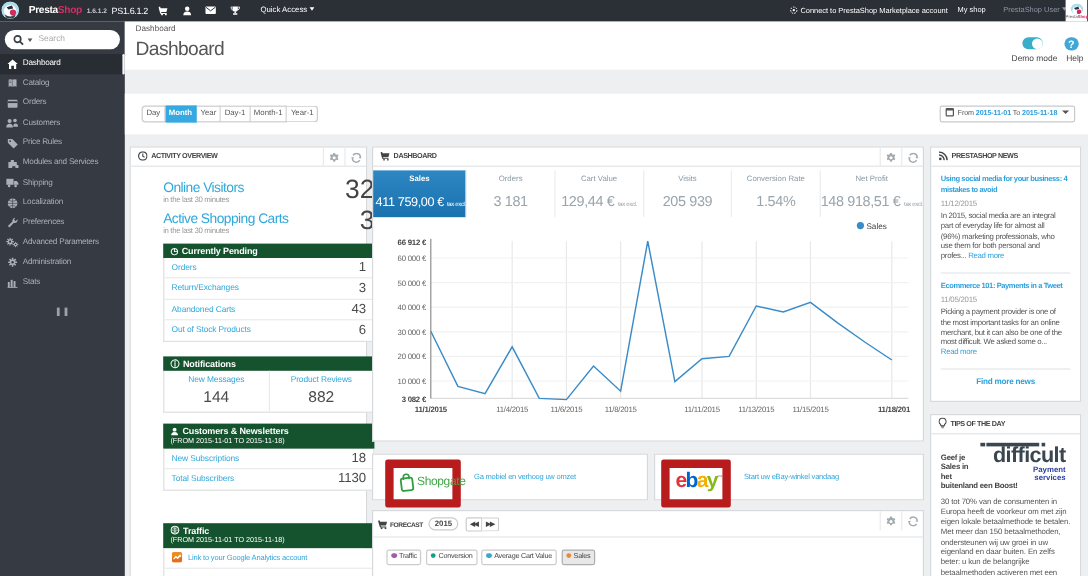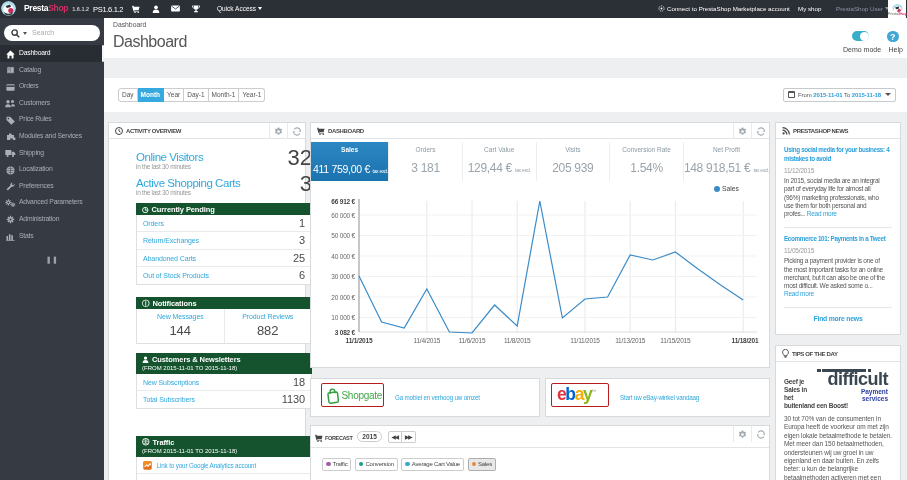--- a/index.html
+++ b/index.html
@@ -95,21 +95,21 @@
 .kpi .kv { font-size:12px; color:#9aa4ab; margin-top:8px; letter-spacing:-0.3px; white-space:nowrap; overflow:hidden; }
 .kpi .kv .tax { font-size:5px; }
 .kpi.sel { background:linear-gradient(180deg,#2d87c3,#1a72af); }
 .kpi.sel .kl { color:#fff; font-weight:bold; }
 .kpi.sel .kv { color:#fff; font-size:10.5px; text-align:left; padding-left:2px; letter-spacing:-0.3px; margin-top:9.5px; }
 
 
 .mcard { position:absolute; background:#fff; border:1px solid #d7dadd; }
 #shopgate-card { left:310px; top:378px; width:230px; height:39px; }
 #ebay-card { left:545px; top:378px; width:225px; height:39px; }
-.logo-box { position:absolute; top:4px; height:24px; background:#fff; border:1px solid #b91c1c; border-radius:2px; }
+.logo-box { position:absolute; top:4px; height:40px; background:#fff; border:7px solid #b91c1c; border-radius:2px; }
 .mlink { position:absolute; font-size:6.3px; letter-spacing:-0.2px; color:#31a8dc; }
 
 
 #forecast { left:310px; top:425px; width:460px; height:80px; }
 .fbtn { position:relative; display:inline-block; height:13px; line-height:11px; border:1px solid #ccc; border-radius:2px; background:#fff; font-size:6px; color:#444; padding:0 3px; margin-right:3.5px; letter-spacing:-0.2px; }
 .fbtn .dot { display:inline-block; width:4.5px; height:4.5px; border-radius:50%; margin-right:2px; vertical-align:-0.5px; }
 .fbtn.on { background:#e8e8e8; border-color:#adadad; }
 
 
 #news { left:775px; top:122px; width:126px; height:213px; }
@@ -319,21 +319,21 @@
             </svg></span></div>
     </div>
     <div class="sec big-line" style="top:24px"><span class="bl">Online Visitors</span><span class="bn">32</span></div>
     <div class="sec sub" style="top:40px">in the last 30 minutes</div>
     <div class="sec big-line" style="top:50px"><span class="bl">Active Shopping Carts</span><span class="bn">3</span></div>
     <div class="sec sub" style="top:65.5px">in the last 30 minutes</div>
     <div class="sec bluehead" style="top:80px"><span style="margin-right:3px">◷</span>Currently Pending</div>
     <div class="sec ltable" style="top:92px">
       <div class="lrow">Orders<span class="val">1</span></div>
       <div class="lrow">Return/Exchanges<span class="val">3</span></div>
-      <div class="lrow">Abandoned Carts<span class="val">25</span></div>
+      <div class="lrow">Abandoned Carts<span class="val">43</span></div>
       <div class="lrow">Out of Stock Products<span class="val">6</span></div>
     </div>
     <div class="sec bluehead" style="top:173.5px"><span style="margin-right:3px">ⓘ</span>Notifications</div>
     <div class="sec twocol" style="top:185.5px">
       <div class="cell">
           <div class="cl">New Messages</div>
           <div class="cv">144</div>
         </div>
       <div class="cell">
           <div class="cl">Product Reviews</div>

